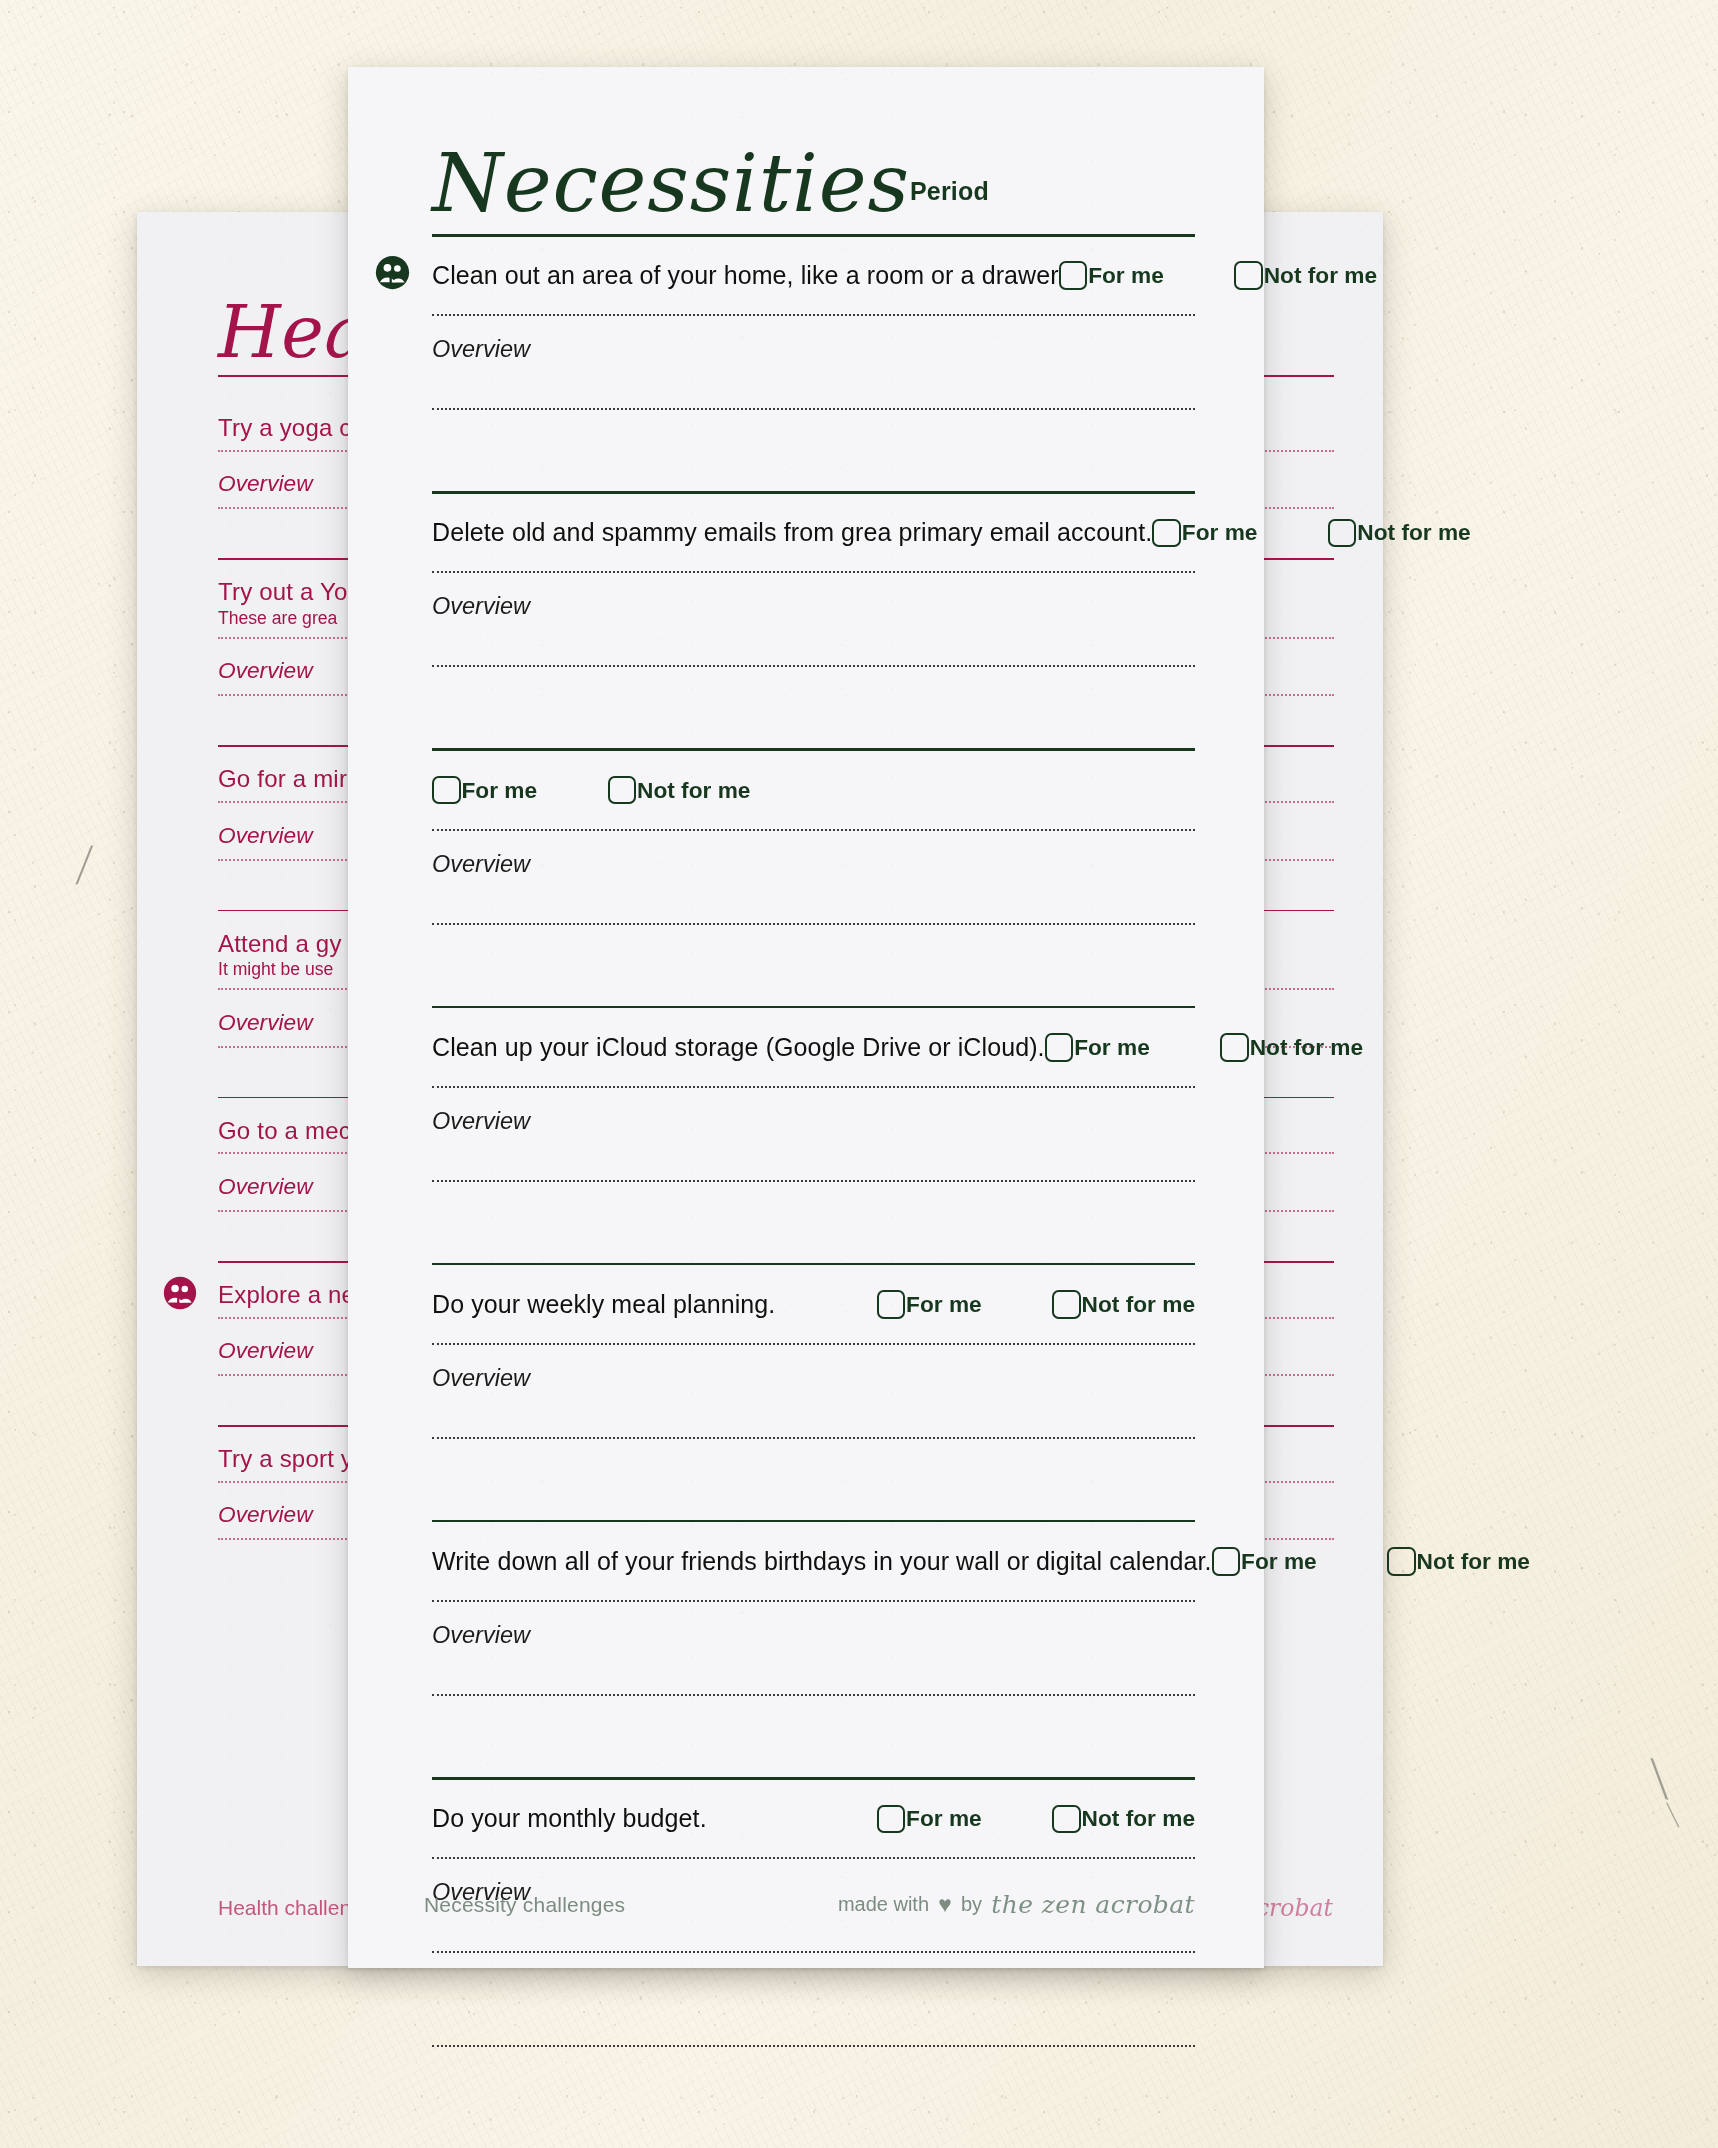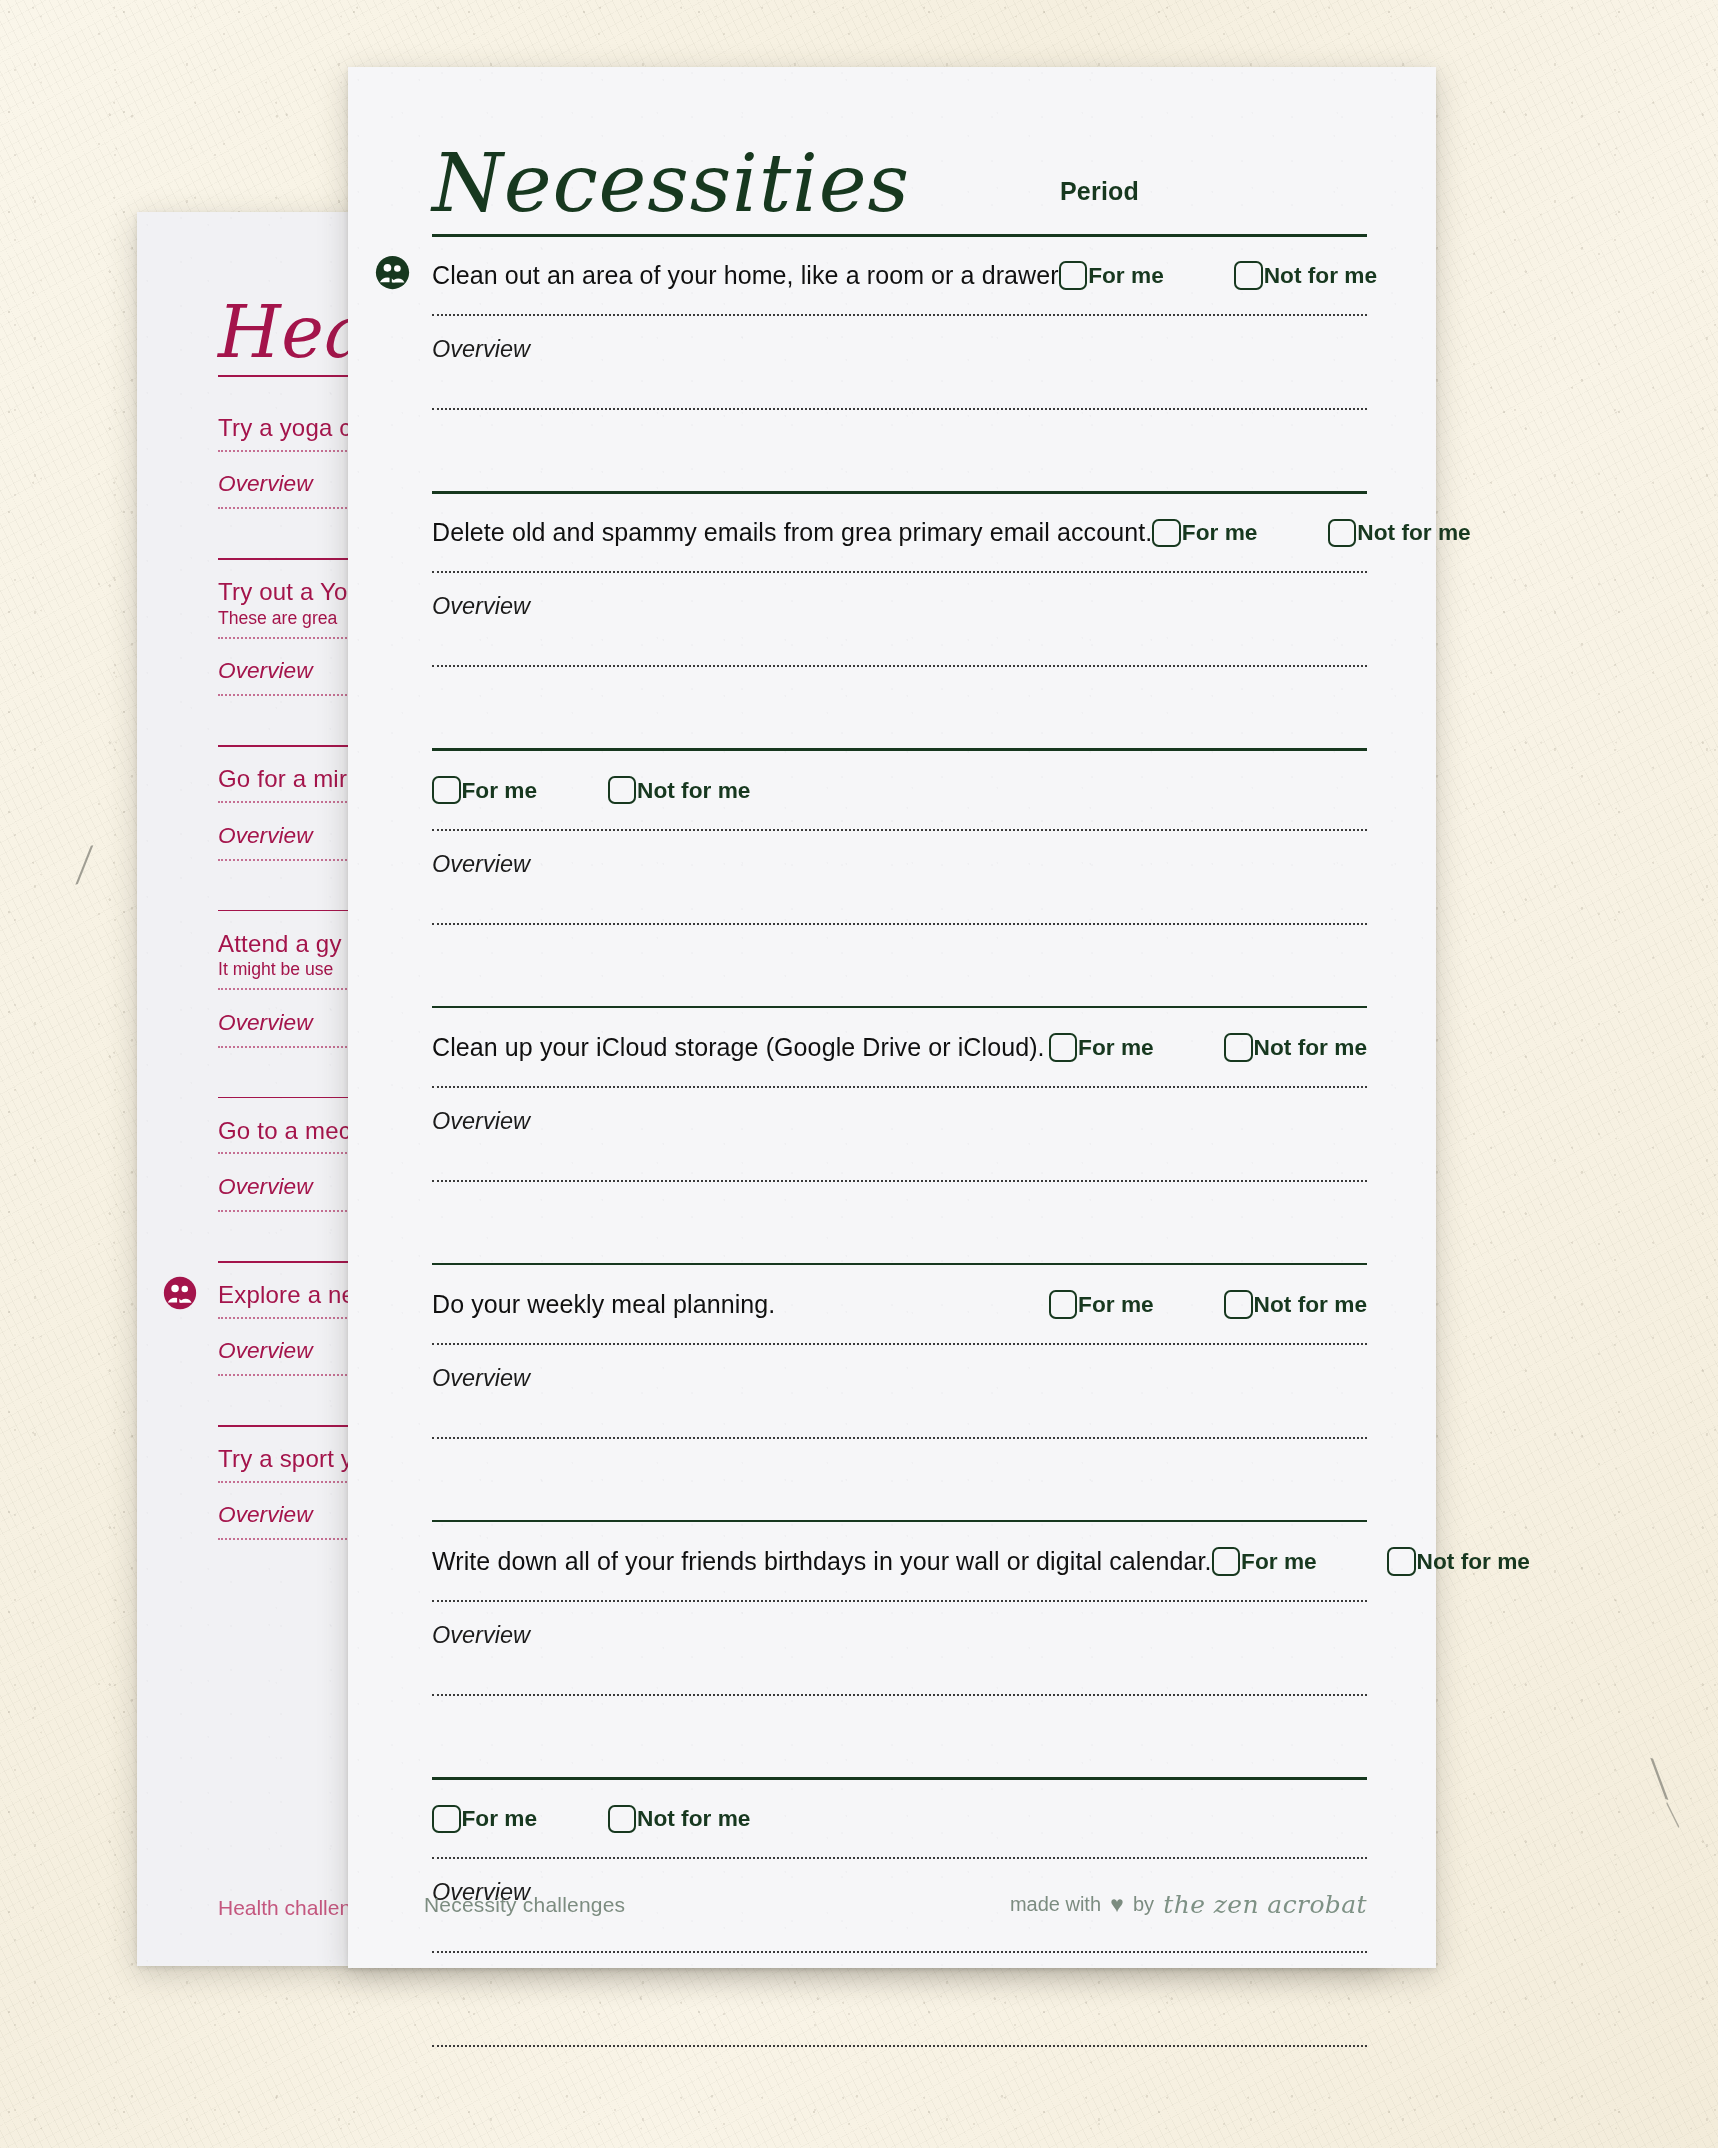--- a/index.html
+++ b/index.html
@@ -71,21 +71,21 @@
     top: 212px;
     width: 1246px;
     height: 1754px;
     background: #f1f1f4;
     z-index: 1;
   }
   
   #sheet-necessities {
     left: 348px;
     top: 67px;
-    width: 1088px;
+    width: 916px;
     height: 1901px;
     background: #f6f6f8;
     z-index: 2;
   }
 
   
   .health-inner{
     position:absolute;
     left: 81px; right: 50px; top: 59px; bottom: 0;
     color:#9d1f4d;
@@ -504,20 +504,21 @@
           </div>
           <div class="n-dotline"></div>
           <div class="n-overview">Overview</div>
           <div class="n-gap"></div>
           <div class="n-dotline"></div>
           <div class="n-blank"></div>
           <div class="n-solid"></div>
         </div>
         <div class="n-row">
           <div class="n-top">
+            <div class="n-task">Do your monthly budget.</div>
             <div class="n-checks">
               <label class="n-check forme">
                 <span class="n-box"></span>
                 <span class="n-box-label">For me</span>
               </label>
               <label class="n-check notforme">
                 <span class="n-box"></span>
                 <span class="n-box-label">Not for me</span>
               </label>
             </div>

